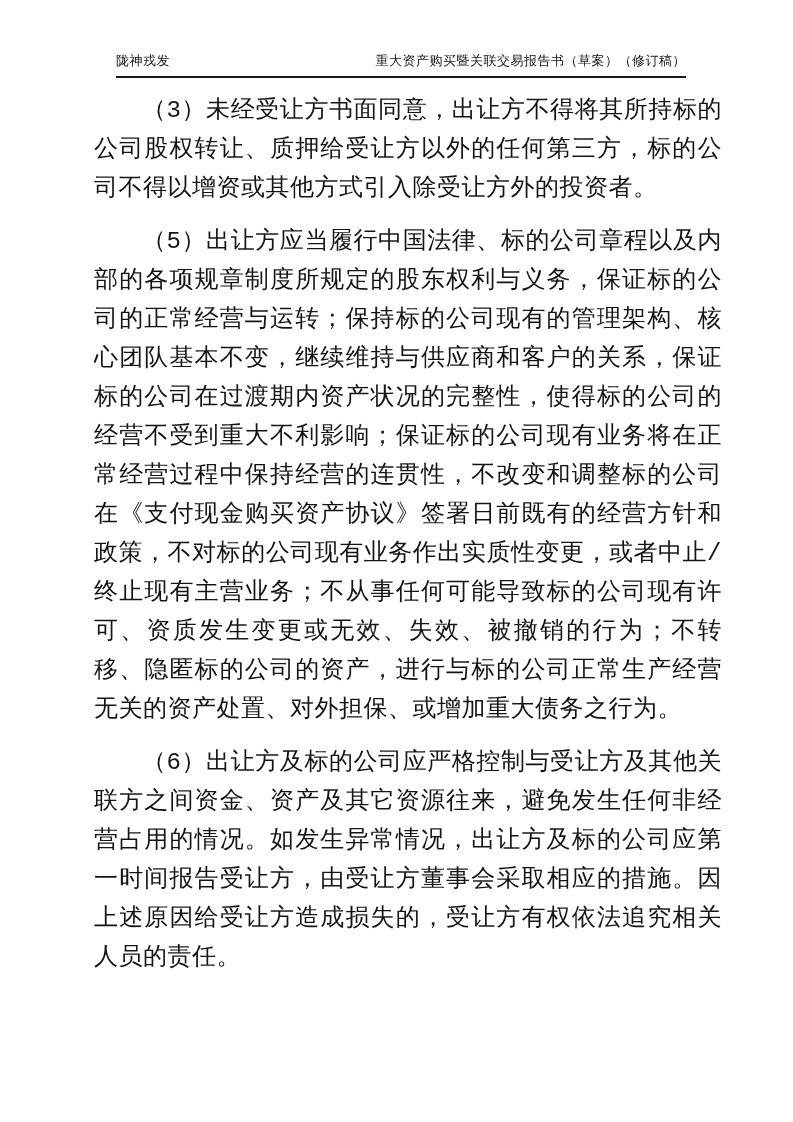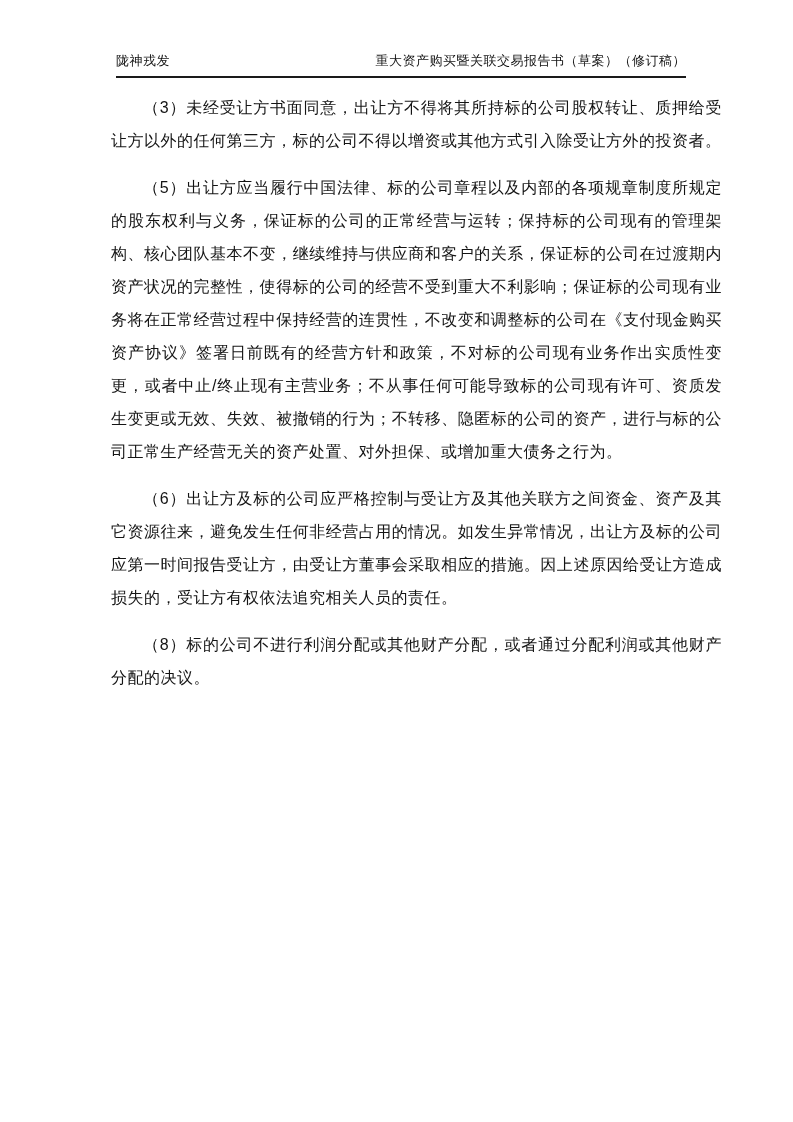--- a/index.html
+++ b/index.html
@@ -6,21 +6,21 @@
     margin: 0;
     padding: 0;
     background: #ffffff;
   }
   .page {
     position: relative;
     width: 793px;
     height: 1122px;
     background: #ffffff;
     overflow: hidden;
-    font-family: Liberation Sans, sans-serif;
+    font-family: Liberation Mono, monospace;
     color: #141414;
   }
   .header {
     position: absolute;
     left: 116px;
     top: 52px;
     width: 570px;
     display: flex;
     justify-content: space-between;
     align-items: flex-end;
@@ -32,23 +32,23 @@
   }
   .header-left { text-align: left; }
   .header-right { text-align: center; }
   .content {
     position: absolute;
     left: 94px;
     top: 91px;
     width: 628px;
   }
   .para {
-    margin: 0 0 14px 17px;
-    font-size: 16px;
-    line-height: 33px;
+    margin: 0 0 14px 0;
+    font-size: 24px;
+    line-height: 39px;
     letter-spacing: 0.5px;
     text-align: justify;
     text-justify: inter-character;
     text-indent: 2em;
     word-break: break-all;
   }
   .footer {
     position: absolute;
     left: 0;
     top: 1036px;
@@ -65,17 +65,16 @@
 
   <div class="header">
     <span class="header-left">陇神戎发</span>
     <span class="header-right">重大资产购买暨关联交易报告书（草案）（修订稿）</span>
   </div>
 
   <div class="content">
       <p class="para">（3）未经受让方书面同意，出让方不得将其所持标的公司股权转让、质押给受让方以外的任何第三方，标的公司不得以增资或其他方式引入除受让方外的投资者。</p>
       <p class="para">（5）出让方应当履行中国法律、标的公司章程以及内部的各项规章制度所规定的股东权利与义务，保证标的公司的正常经营与运转；保持标的公司现有的管理架构、核心团队基本不变，继续维持与供应商和客户的关系，保证标的公司在过渡期内资产状况的完整性，使得标的公司的经营不受到重大不利影响；保证标的公司现有业务将在正常经营过程中保持经营的连贯性，不改变和调整标的公司在《支付现金购买资产协议》签署日前既有的经营方针和政策，不对标的公司现有业务作出实质性变更，或者中止/终止现有主营业务；不从事任何可能导致标的公司现有许可、资质发生变更或无效、失效、被撤销的行为；不转移、隐匿标的公司的资产，进行与标的公司正常生产经营无关的资产处置、对外担保、或增加重大债务之行为。</p>
       <p class="para">（6）出让方及标的公司应严格控制与受让方及其他关联方之间资金、资产及其它资源往来，避免发生任何非经营占用的情况。如发生异常情况，出让方及标的公司应第一时间报告受让方，由受让方董事会采取相应的措施。因上述原因给受让方造成损失的，受让方有权依法追究相关人员的责任。</p>
-      <p class="para">（8）标的公司不进行利润分配或其他财产分配，或者通过分配利润或其他财产分配的决议。</p>
     </div>
 
 
 </div>
 
 </body></html>

